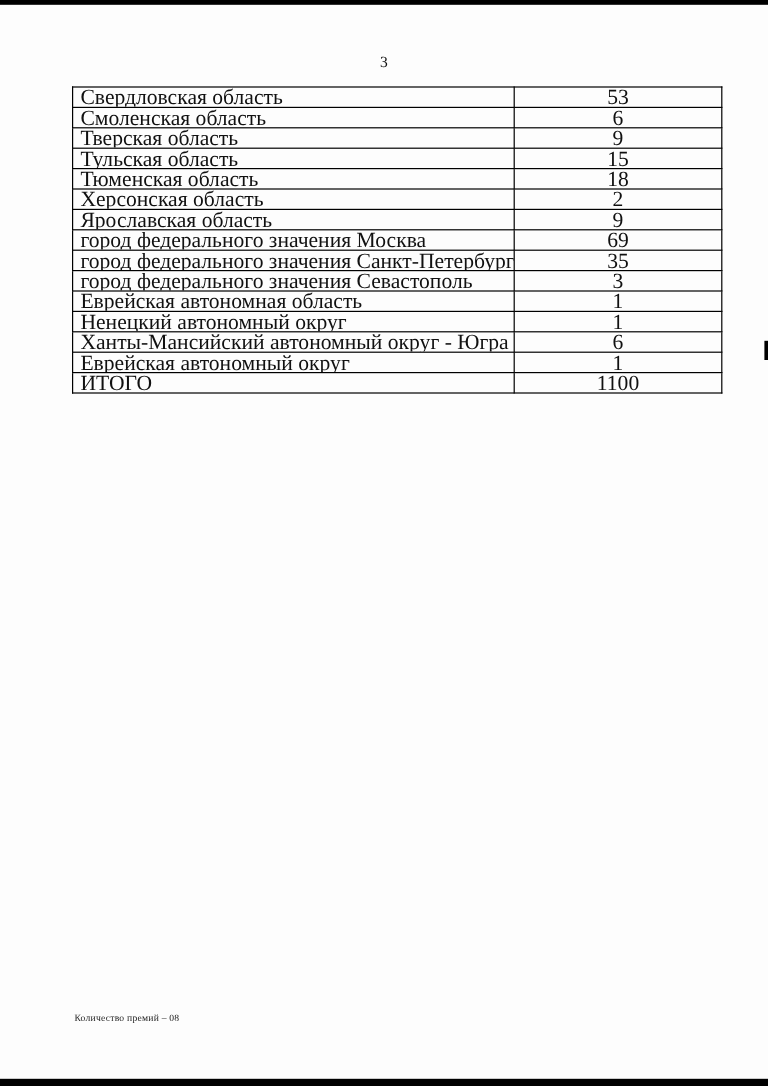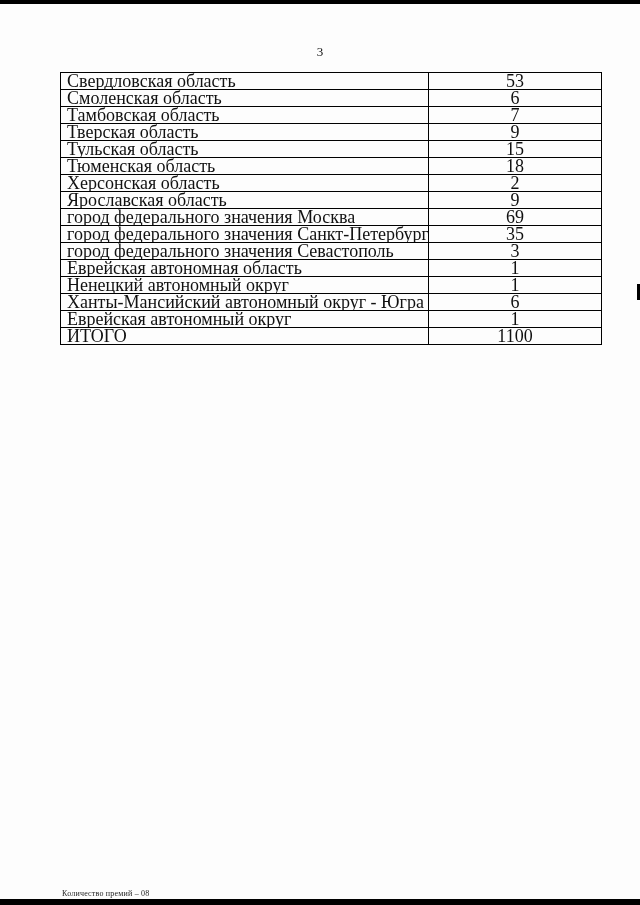--- a/index.html
+++ b/index.html
@@ -67,21 +67,21 @@
     width: 355px;
     text-align: left;
   }
   .regions-table td.cell-count {
     width: 160px;
     text-align: center;
   }
   .footer-note {
     position: absolute;
     left: 62px;
-    top: 889px;
+    top: 844px;
     font-size: 8px;
     letter-spacing: 0.2px;
     color: #222;
   }
 </style>
 </head>
 <body>
 
 <div class="scan-edge-top"></div>
 <div class="scan-edge-bottom"></div>
@@ -91,24 +91,20 @@
 
 <table class="regions-table">
   <tbody>
       <tr>
         <td class="cell-region">Свердловская область</td>
         <td class="cell-count">53</td>
       </tr>
       <tr>
         <td class="cell-region">Смоленская область</td>
         <td class="cell-count">6</td>
-      </tr>
-      <tr>
-        <td class="cell-region">Тамбовская область</td>
-        <td class="cell-count">7</td>
       </tr>
       <tr>
         <td class="cell-region">Тверская область</td>
         <td class="cell-count">9</td>
       </tr>
       <tr>
         <td class="cell-region">Тульская область</td>
         <td class="cell-count">15</td>
       </tr>
       <tr>

